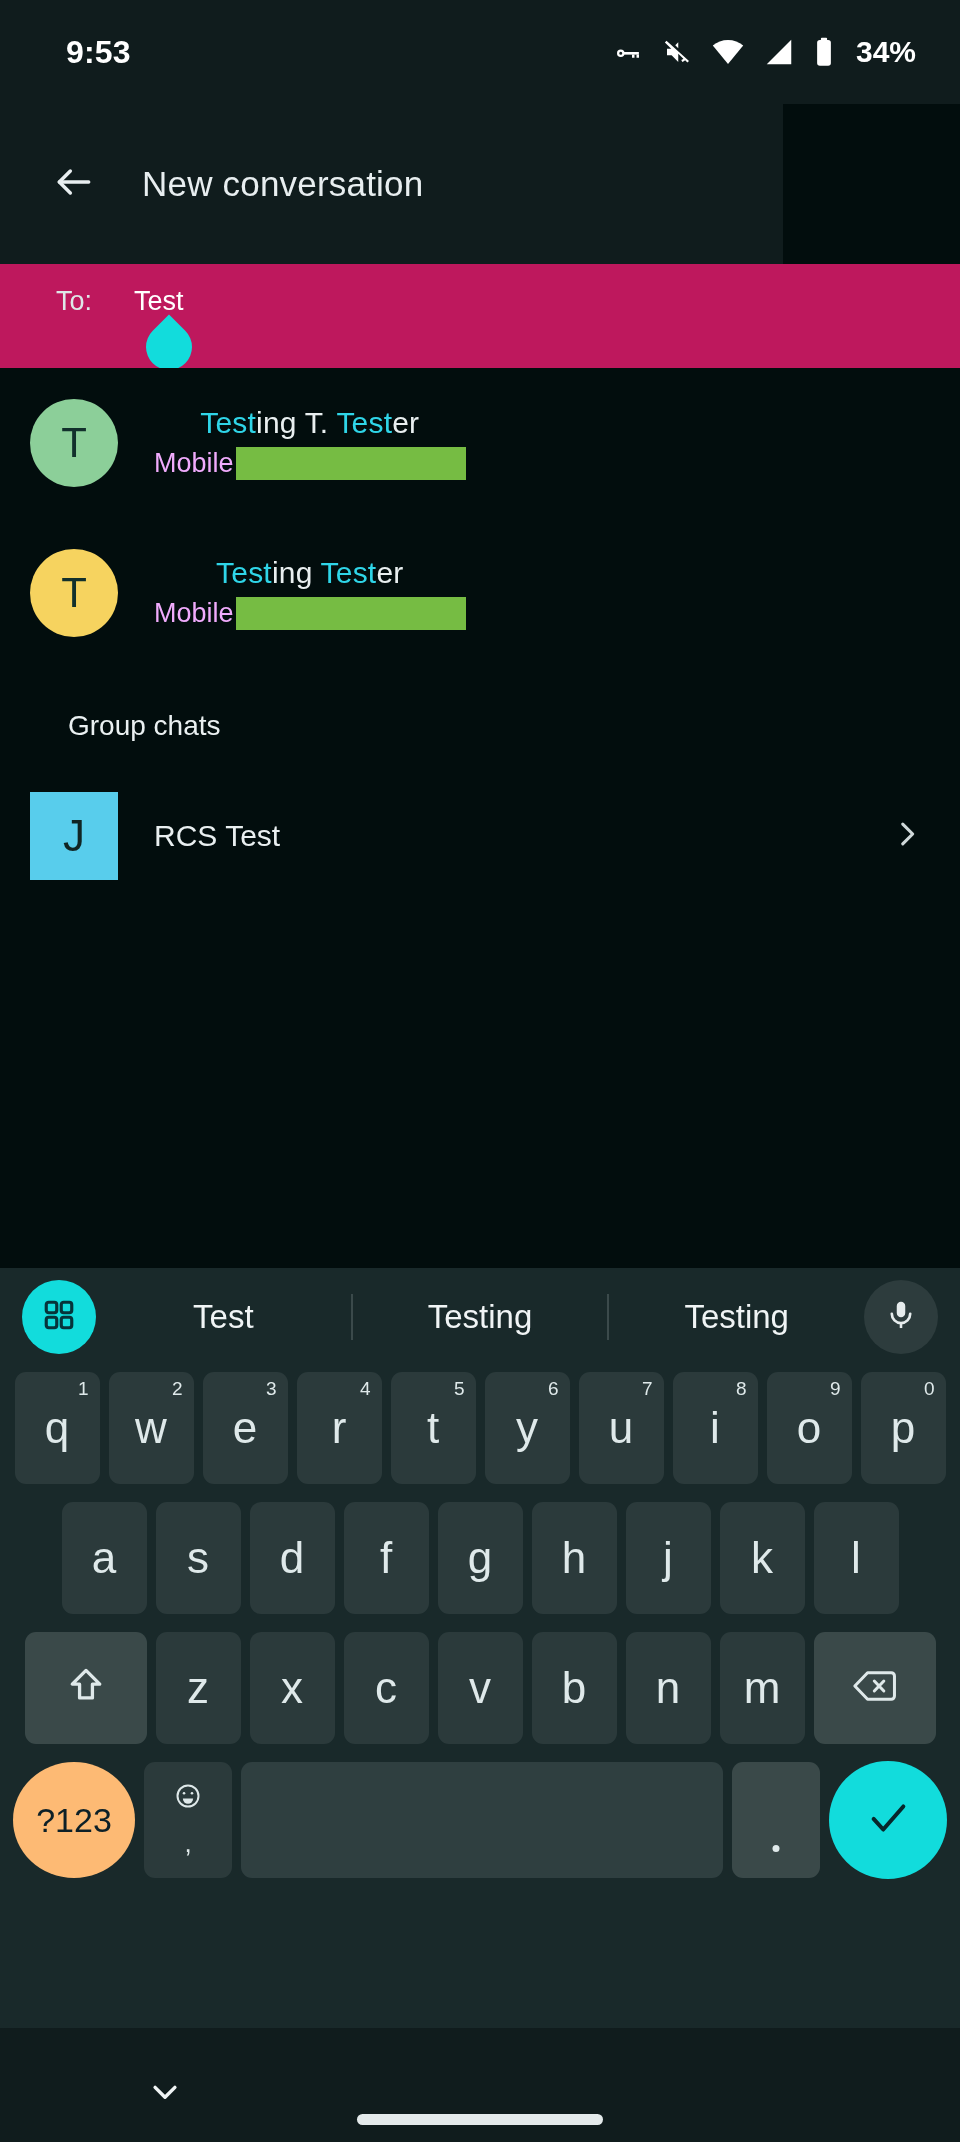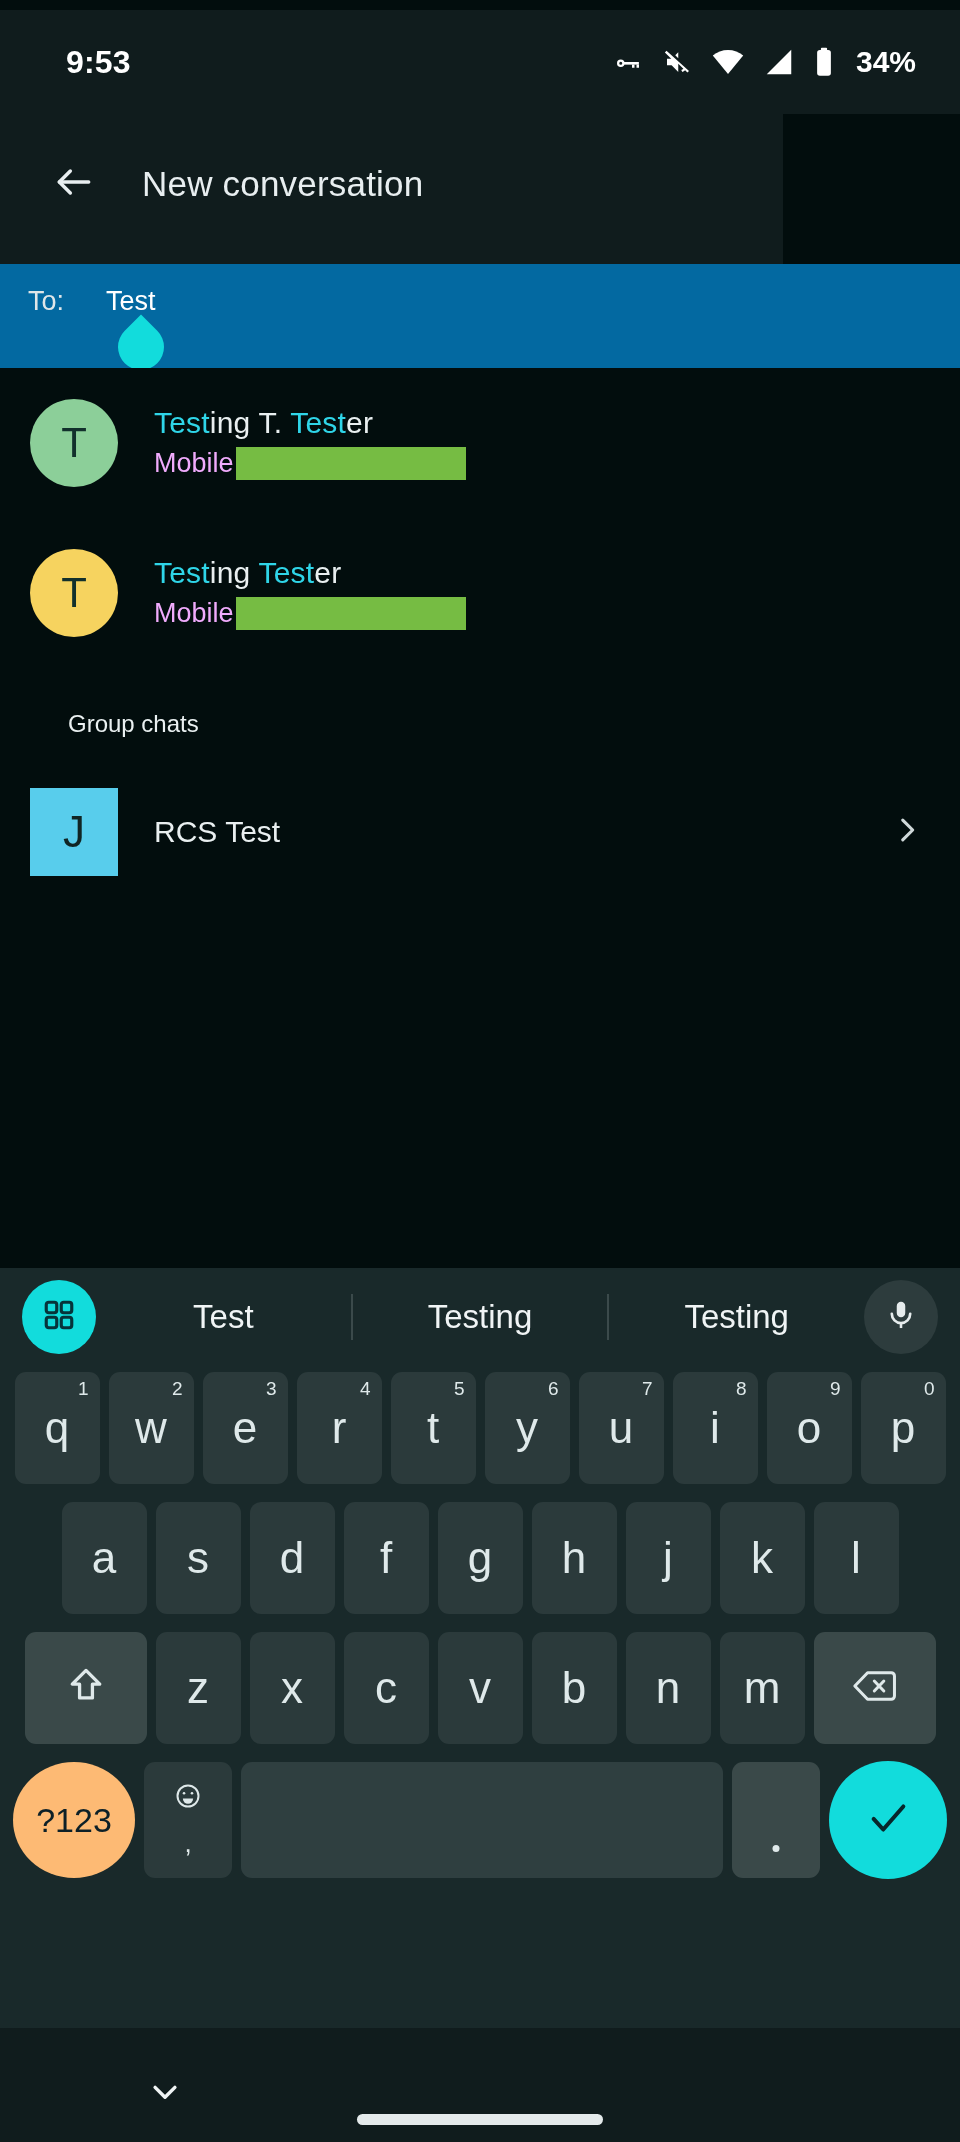--- a/index.html
+++ b/index.html
@@ -7,21 +7,21 @@
   body {
     background:#020d0d;
     font-family:"Liberation Sans", sans-serif;
     color:#e6eced;
     overflow:hidden;
     position:relative;
   }
 
   
   .statusbar{
-    position:absolute; top:10px; left:0; width:960px; height:104px;
+    position:absolute; top:0; left:0; width:960px; height:104px;
     background:#101c1d;
     display:flex; align-items:center; justify-content:space-between;
     padding:0 44px 0 66px;
   }
   .clock{ font-size:32px; font-weight:700; color:#ffffff; letter-spacing:.2px; }
   .sysicons{ display:flex; align-items:center; gap:20px; }
   .sysicons svg{ display:block; }
   .battpct{ font-size:30px; font-weight:700; color:#ffffff; margin-left:2px; }
 
   
@@ -29,22 +29,22 @@
     position:absolute; top:104px; left:0; width:783px; height:160px;
     background:#101c1d;
     display:flex; align-items:center; padding-left:38px;
   }
   .backbtn{ width:72px; height:72px; display:flex; align-items:center; justify-content:center; cursor:pointer; }
   .apptitle{ font-size:35px; color:#e8eef0; margin-left:32px; letter-spacing:.2px; }
 
   
   .tofield{
     position:absolute; top:264px; left:0; width:960px; height:104px;
-    background:#0369a1;
-    display:flex; align-items:flex-start; padding:22px 0 0 28px;
+    background:#be185d;
+    display:flex; align-items:flex-start; padding:22px 0 0 56px;
   }
   .tolabel{ font-size:27px; color:#dfe6e8; }
   .torecipient{
     font-size:27px; color:#ffffff; margin-left:42px; position:relative;
   }
   .droplet{
     position:absolute; left:12px; top:38px; width:46px; height:46px;
     background:#12dcdc;
     border-radius:0 50% 50% 50%;
     transform:rotate(45deg);
@@ -56,31 +56,31 @@
     background:#020d0d;
   }
   .contact-row{
     display:flex; align-items:center; height:150px; padding-left:30px; cursor:pointer;
   }
   .avatar-circle{
     width:88px; height:88px; border-radius:50%;
     display:flex; align-items:center; justify-content:center;
     font-size:42px; color:#12302c; flex:0 0 auto;
   }
-  .contact-text{ margin-left:36px; display:flex; flex-direction:column; gap:7px; }
+  .contact-text{ margin-left:36px; display:flex; flex-direction:column; gap:7px;align-items:center; }
   .cname{ font-size:30px; color:#e9eff0; letter-spacing:.2px; white-space:nowrap; }
   .cname .hl{ color:#2fd5e8; }
   .csub{ display:flex; align-items:center; }
   .clabel{ font-size:27px; color:#f0abfc; }
   .redaction{
     display:inline-block; width:230px; height:33px; background:#76bc43; margin-left:2px;
   }
 
   .section-title{
-    font-size:24px; color:#eaf0f1; padding:42px 0 0 68px; font-weight:400;
+    font-size:28px; color:#eaf0f1; padding:42px 0 0 68px; font-weight:400;
   }
 
   .group-row{
     display:flex; align-items:center; height:140px; padding:0 36px 0 30px; cursor:pointer; margin-top:24px;
   }
   .avatar-square{
     width:88px; height:88px; background:#58cdec;
     display:flex; align-items:center; justify-content:center;
     font-size:44px; color:#102524; flex:0 0 auto;
   }

